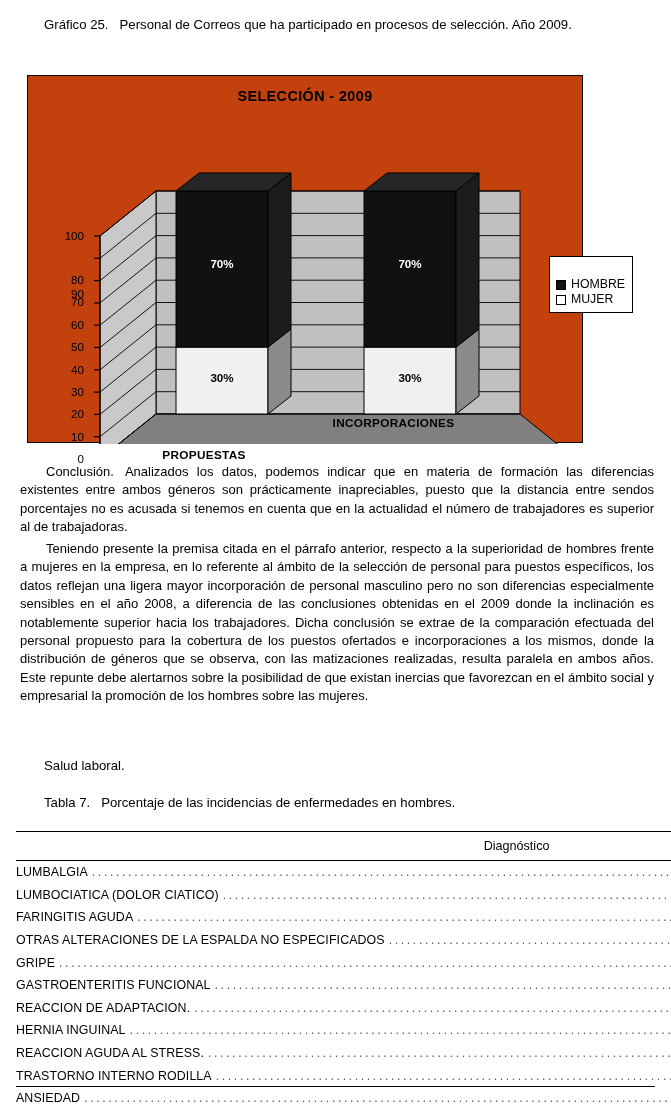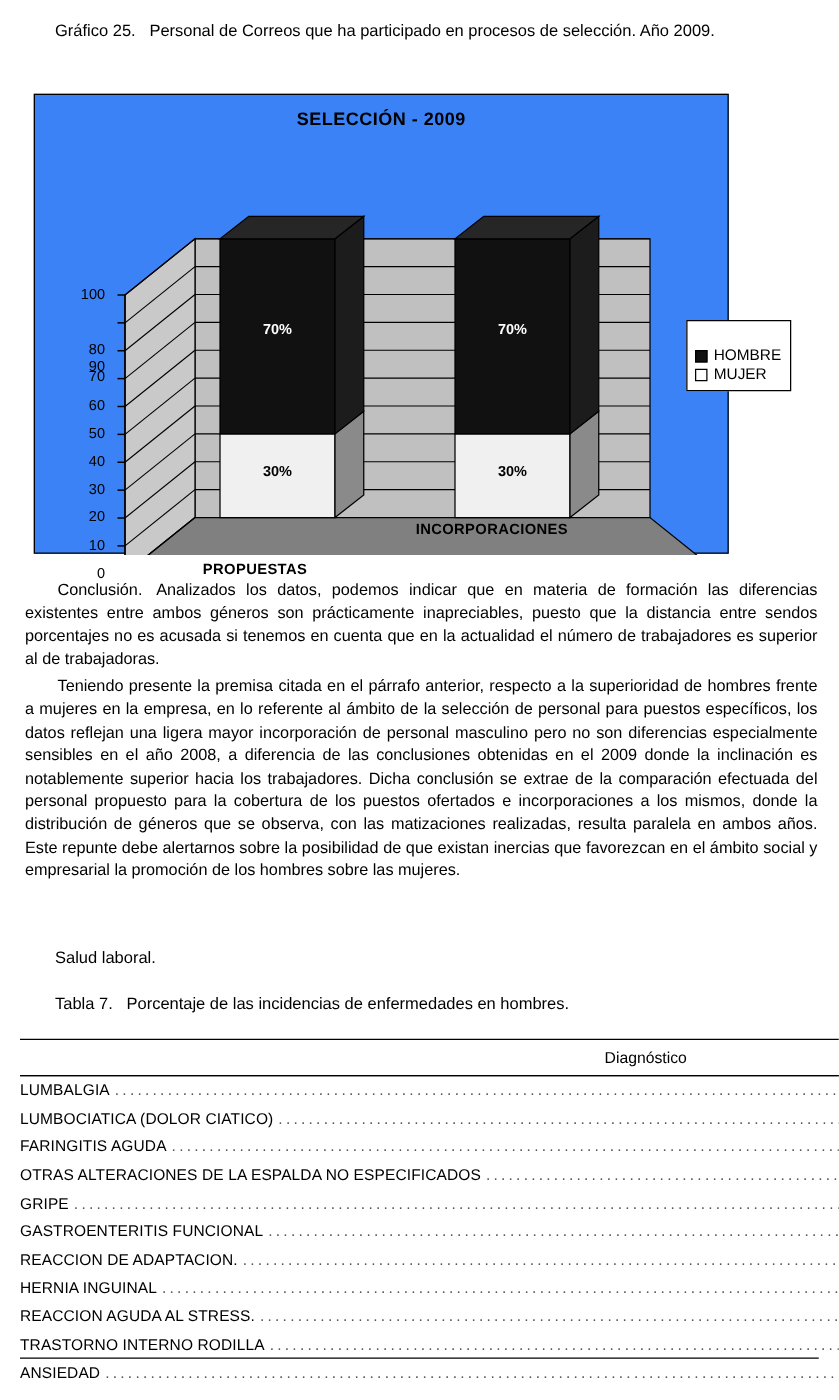--- a/index.html
+++ b/index.html
@@ -49,21 +49,21 @@
 
   
   #chart-figure {
     position: absolute;
     left: 27px;
     top: 75px;
     width: 556px;
     height: 368px;
     border: 1.6px solid #000000;
     box-sizing: border-box;
-    background: #3b82f6;
+    background: #c2410c;
   }
   #chart-title {
     position: absolute;
     top: 12px;
     left: 0;
     width: 100%;
     text-align: center;
     font-size: 14.4px;
     font-weight: bold;
     letter-spacing: 0.4px;

